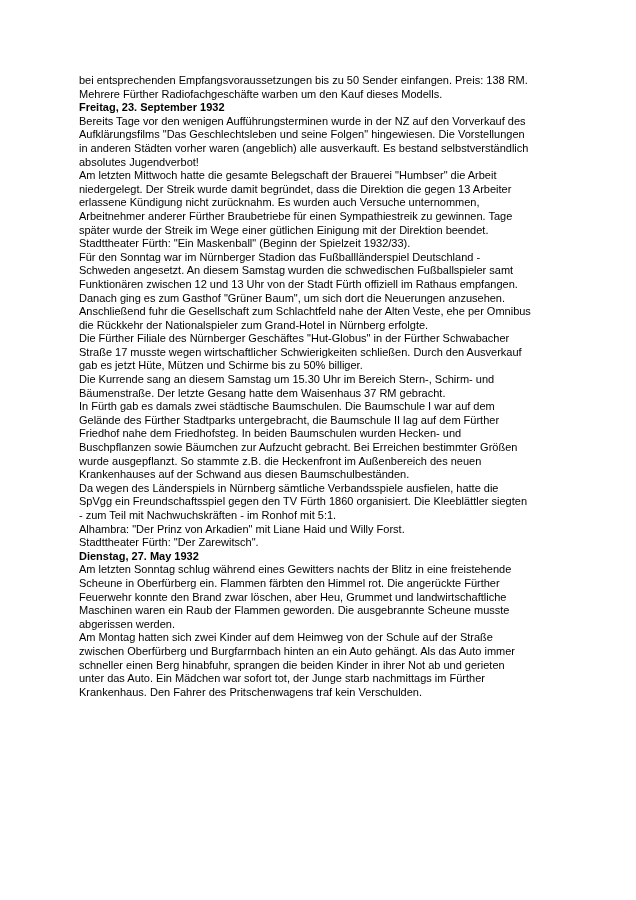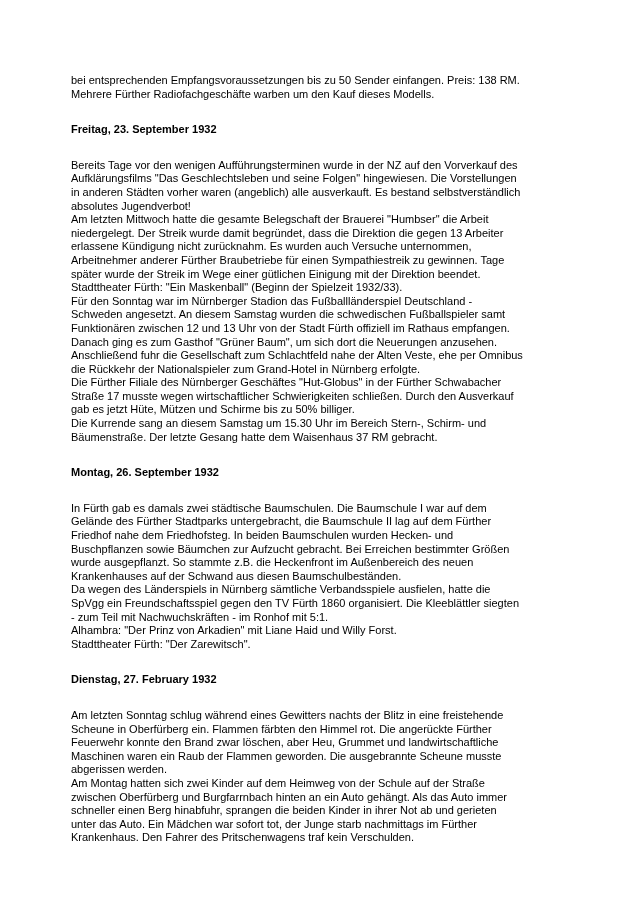--- a/index.html
+++ b/index.html
@@ -11,33 +11,33 @@
     width: 636px;
     height: 900px;
     position: relative;
     font-family: "Liberation Sans", sans-serif;
     color: #000000;
     overflow: hidden;
   }
   .page {
     position: absolute;
     top: 74px;
-    left: 71px;
+    left: 79px;
     width: 540px;
     font-size: 11px;
     line-height: 13.6px;
   }
   .para {
     white-space: pre;
     margin: 0;
   }
   .heading {
     font-weight: bold;
     white-space: pre;
-    margin: 22px 0;
+    margin: 0 0;
   }
 </style>
 </head>
 <body>
 
 <div class="page">
 
   <div class="section">
     <div class="para">bei entsprechenden Empfangsvoraussetzungen bis zu 50 Sender einfangen. Preis: 138 RM.
 Mehrere Fürther Radiofachgeschäfte warben um den Kauf dieses Modells.</div>
@@ -65,36 +65,35 @@
 Anschließend fuhr die Gesellschaft zum Schlachtfeld nahe der Alten Veste, ehe per Omnibus
 die Rückkehr der Nationalspieler zum Grand-Hotel in Nürnberg erfolgte.
 Die Fürther Filiale des Nürnberger Geschäftes "Hut-Globus" in der Fürther Schwabacher
 Straße 17 musste wegen wirtschaftlicher Schwierigkeiten schließen. Durch den Ausverkauf
 gab es jetzt Hüte, Mützen und Schirme bis zu 50% billiger.
 Die Kurrende sang an diesem Samstag um 15.30 Uhr im Bereich Stern-, Schirm- und
 Bäumenstraße. Der letzte Gesang hatte dem Waisenhaus 37 RM gebracht.</div>
   </div>
 
   <div class="section">
-    <div class="heading">Montag, 26. September 1932</div>
     <div class="para">In Fürth gab es damals zwei städtische Baumschulen. Die Baumschule I war auf dem
 Gelände des Fürther Stadtparks untergebracht, die Baumschule II lag auf dem Fürther
 Friedhof nahe dem Friedhofsteg. In beiden Baumschulen wurden Hecken- und
 Buschpflanzen sowie Bäumchen zur Aufzucht gebracht. Bei Erreichen bestimmter Größen
 wurde ausgepflanzt. So stammte z.B. die Heckenfront im Außenbereich des neuen
 Krankenhauses auf der Schwand aus diesen Baumschulbeständen.
 Da wegen des Länderspiels in Nürnberg sämtliche Verbandsspiele ausfielen, hatte die
 SpVgg ein Freundschaftsspiel gegen den TV Fürth 1860 organisiert. Die Kleeblättler siegten
 - zum Teil mit Nachwuchskräften - im Ronhof mit 5:1.
 Alhambra: "Der Prinz von Arkadien" mit Liane Haid und Willy Forst.
 Stadttheater Fürth: "Der Zarewitsch".</div>
   </div>
 
   <div class="section">
-    <div class="heading">Dienstag, 27. February 1932</div>
+    <div class="heading">Dienstag, 27. May 1932</div>
     <div class="para">Am letzten Sonntag schlug während eines Gewitters nachts der Blitz in eine freistehende
 Scheune in Oberfürberg ein. Flammen färbten den Himmel rot. Die angerückte Fürther
 Feuerwehr konnte den Brand zwar löschen, aber Heu, Grummet und landwirtschaftliche
 Maschinen waren ein Raub der Flammen geworden. Die ausgebrannte Scheune musste
 abgerissen werden.
 Am Montag hatten sich zwei Kinder auf dem Heimweg von der Schule auf der Straße
 zwischen Oberfürberg und Burgfarrnbach hinten an ein Auto gehängt. Als das Auto immer
 schneller einen Berg hinabfuhr, sprangen die beiden Kinder in ihrer Not ab und gerieten
 unter das Auto. Ein Mädchen war sofort tot, der Junge starb nachmittags im Fürther
 Krankenhaus. Den Fahrer des Pritschenwagens traf kein Verschulden.</div>

